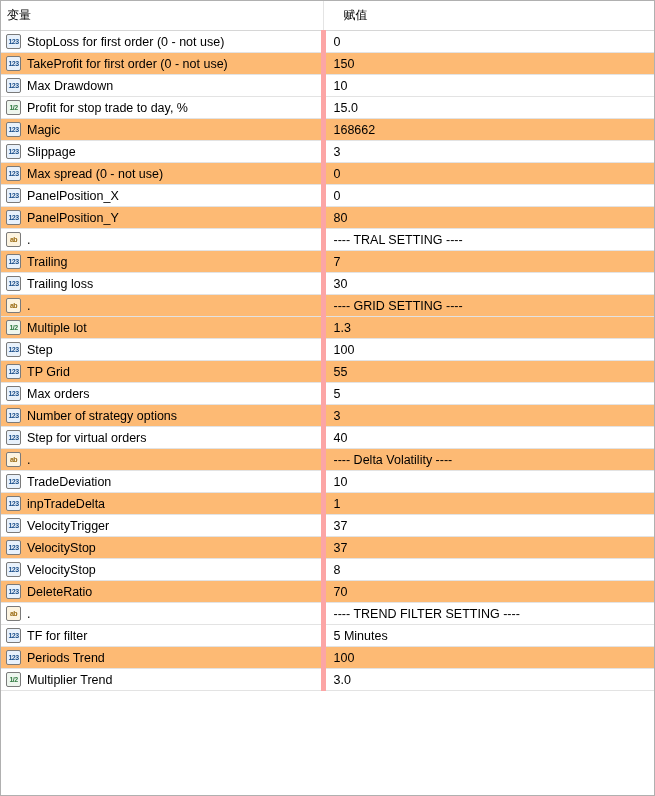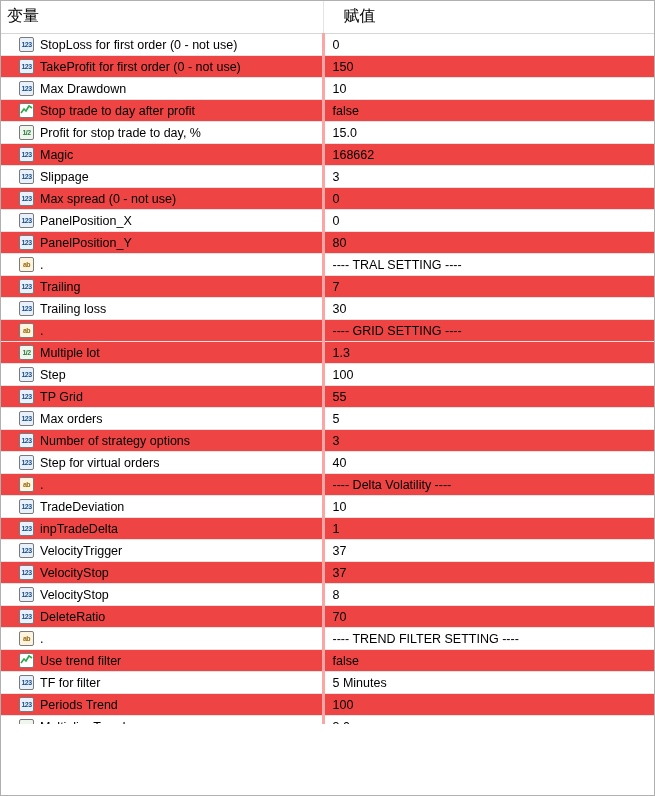--- a/index.html
+++ b/index.html
@@ -26,47 +26,47 @@
     border-collapse: collapse;
     table-layout: fixed;
   }
   .grid col.c-name { width: 322px; }
   .grid col.c-value { width: 331px; }
 
   thead th {
     background: #ffffff;
     text-align: left;
     font-weight: normal;
-    font-size: 16px;
+    font-size: 12px;
     color: #000000;
     padding: 5px 6px 6px 6px;
     border-bottom: 1px solid #d6d6d6;
     border-right: 1px solid #e4e4e4;
     vertical-align: middle;
     height: 18px;
   }
   thead th.value-head { border-right: none; padding-left: 20px; }
 
   tbody tr { height: 21px; }
   tbody tr.odd  td { background: #ffffff; }
-  tbody tr.even td { background: #ef4444; margin-left: 32px; }
+  tbody tr.even td { background: #fdba74; margin-left: 32px; }
 
   tbody td {
     padding: 0;
     height: 21px;
     font-size: 12.5px;
     color: #000000;
     border-bottom: 1px solid #e3e3e3;
     vertical-align: middle;
     overflow: hidden;
     white-space: nowrap;
   }
   td.name-cell {
-    border-right: 3px solid #fca5a5;
-    padding-left: 18px;
+    border-right: 5px solid #fca5a5;
+    padding-left: 5px;
   }
   td.value-cell {
     padding-left: 8px;
   }
   .name-inner {
     display: flex;
     align-items: center;
     gap: 6px;
   }
   .label {
@@ -159,33 +159,20 @@
         </tr>
         <tr class="odd">
           <td class="name-cell">
             <div class="name-inner">
               <span class="icon int">123</span>
               <span class="label">Max Drawdown</span>
             </div>
           </td>
           <td class="value-cell">10</td>
         </tr>
-        <tr class="even">
-          <td class="name-cell">
-            <div class="name-inner">
-              <span class="icon bool">
-                <svg width="13" height="13" viewBox="0 0 13 13">
-                  <polyline points="1,9 4,5 6,7 9,2 12,4" fill="none" stroke="#2aa84a" stroke-width="1.6"></polyline>
-                </svg>
-              </span>
-              <span class="label">Stop trade to day after profit</span>
-            </div>
-          </td>
-          <td class="value-cell">false</td>
-        </tr>
         <tr class="odd">
           <td class="name-cell">
             <div class="name-inner">
               <span class="icon dbl">1/2</span>
               <span class="label">Profit for stop trade to day, %</span>
             </div>
           </td>
           <td class="value-cell">15.0</td>
         </tr>
         <tr class="even">
@@ -387,33 +374,20 @@
           <td class="value-cell">70</td>
         </tr>
         <tr class="odd">
           <td class="name-cell">
             <div class="name-inner">
               <span class="icon str">ab</span>
               <span class="label">.</span>
             </div>
           </td>
           <td class="value-cell">---- TREND FILTER SETTING ----</td>
-        </tr>
-        <tr class="even">
-          <td class="name-cell">
-            <div class="name-inner">
-              <span class="icon bool">
-                <svg width="13" height="13" viewBox="0 0 13 13">
-                  <polyline points="1,9 4,5 6,7 9,2 12,4" fill="none" stroke="#2aa84a" stroke-width="1.6"></polyline>
-                </svg>
-              </span>
-              <span class="label">Use trend filter</span>
-            </div>
-          </td>
-          <td class="value-cell">false</td>
         </tr>
         <tr class="odd">
           <td class="name-cell">
             <div class="name-inner">
               <span class="icon int">123</span>
               <span class="label">TF for filter</span>
             </div>
           </td>
           <td class="value-cell">5 Minutes</td>
         </tr>

